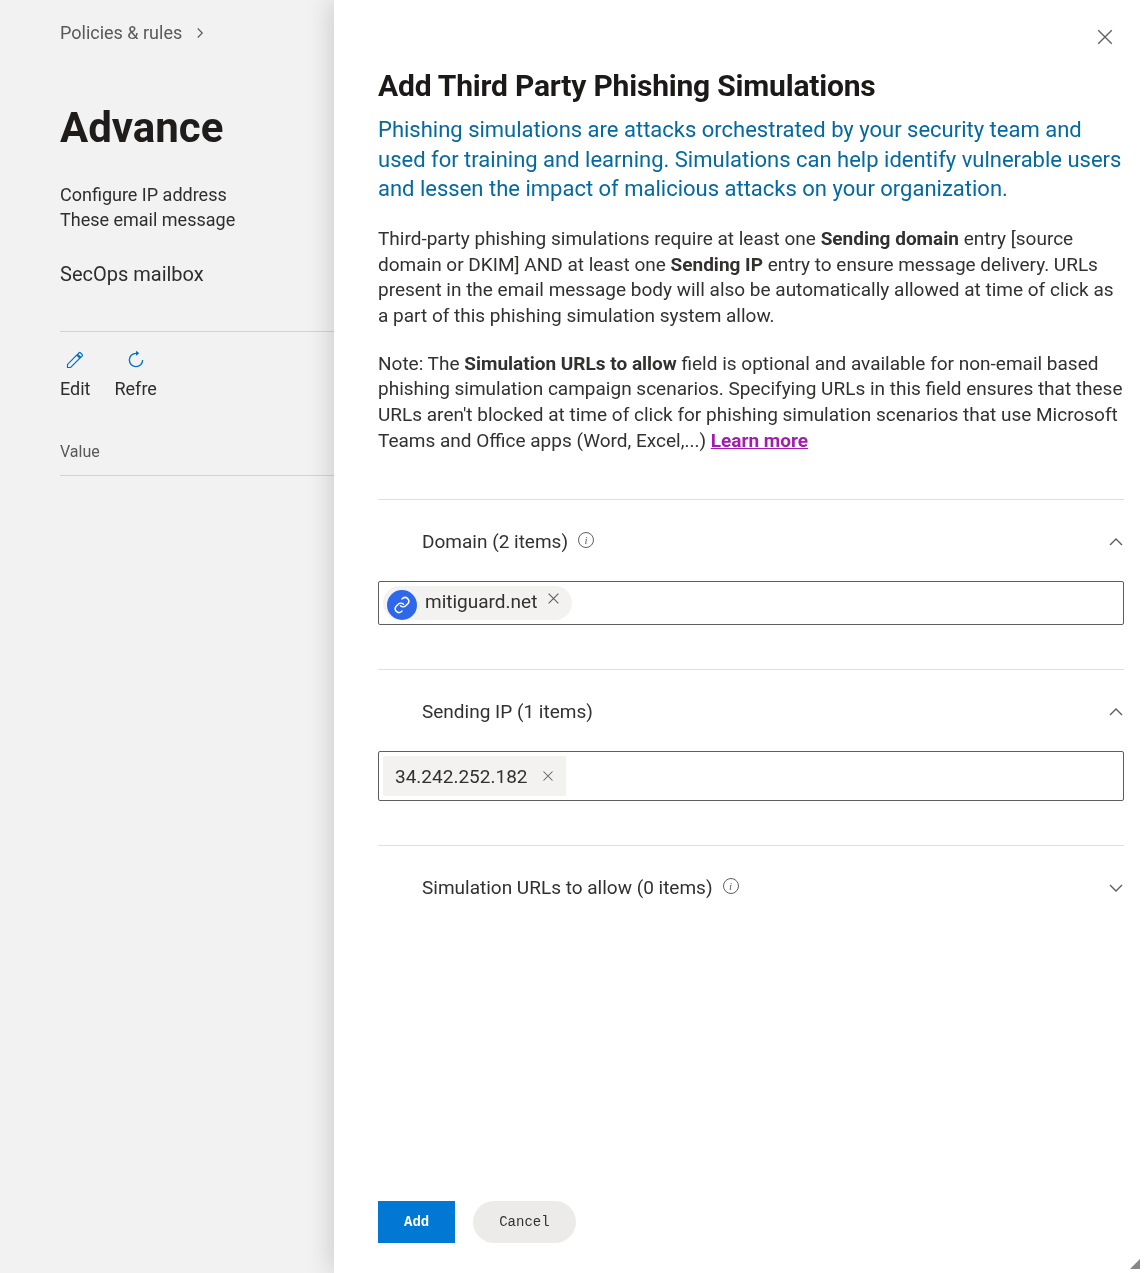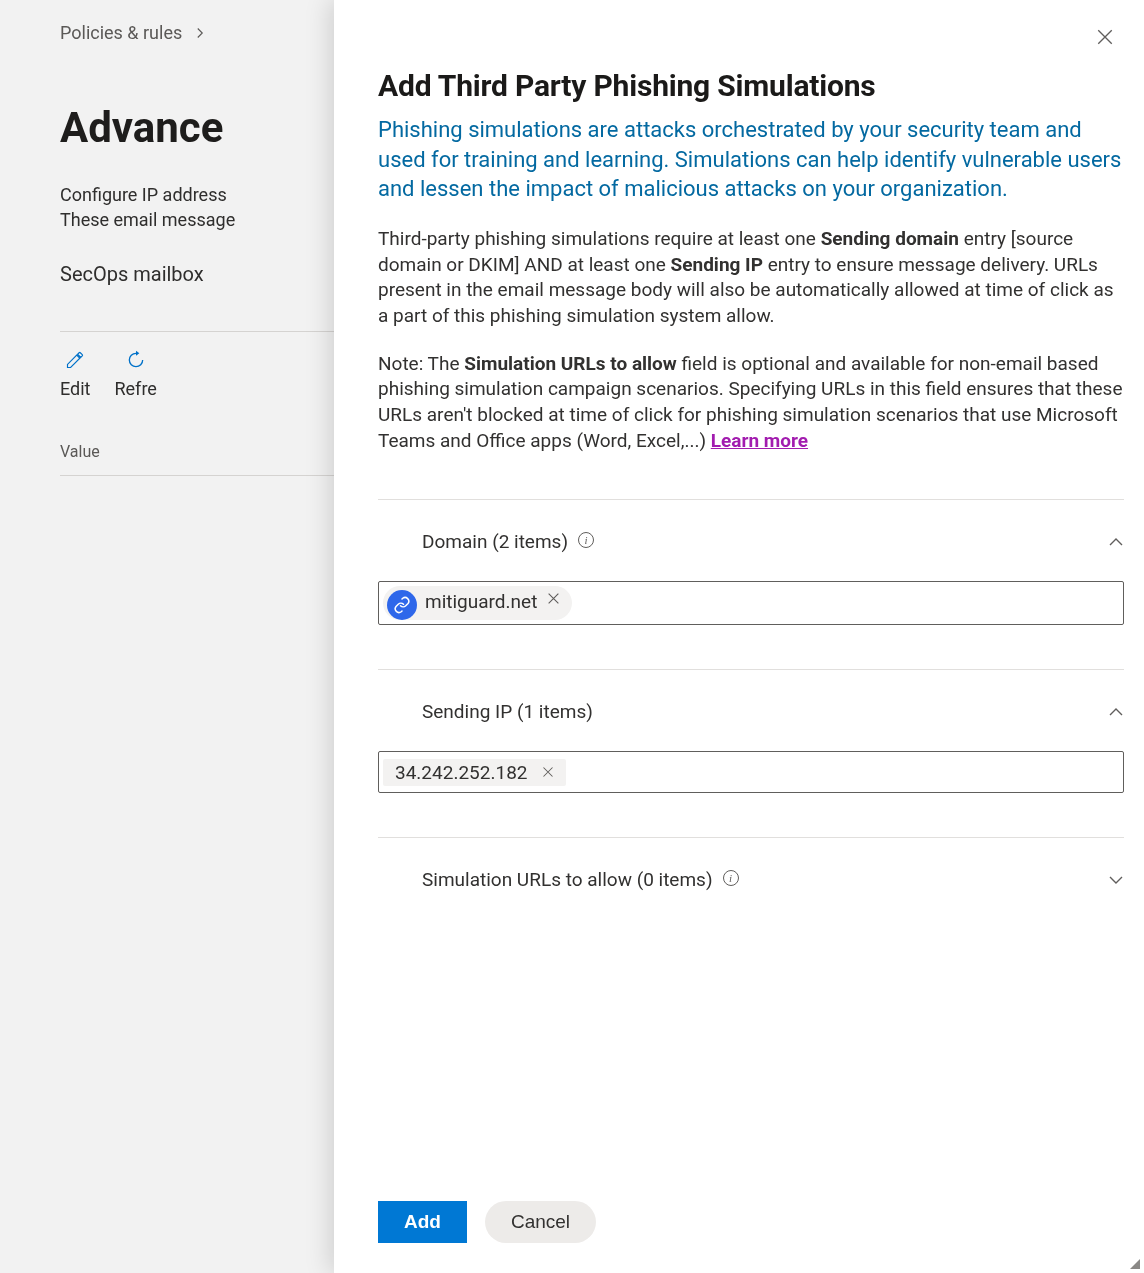--- a/index.html
+++ b/index.html
@@ -194,21 +194,21 @@
       gap: 8px;
       height: 34px;
     }
     .pill-simple {
       display: inline-flex;
       align-items: center;
       background: #f3f2f1;
       border-radius: 2px;
       padding: 6px 10px 6px 12px;
       gap: 12px;
-      height: 27px;
+      height: 40px;
     }
     .pill-icon {
       width: 30px;
       height: 30px;
       background: #2e67ea;
       border-radius: 50%;
       display: inline-flex;
       align-items: center;
       justify-content: center;
     }
@@ -224,25 +224,25 @@
     }
     .pill-remove svg { width: 13px; height: 13px; }
     .pill-remove-sm svg { width: 12px; height: 12px; }
     .section-gap { margin-top: 44px; border-top: 1px solid #e1dfdd; }
     .panel-footer {
       padding: 12px 44px 30px 44px;
       display: flex;
       gap: 18px;
     }
     .btn {
-      font-size: 19px;
+      font-size: 14px;
       padding: 8px 26px;
       border: none;
       cursor: pointer;
-      font-family: Liberation Sans, sans-serif;
+      font-family: Liberation Mono, monospace;
       min-height: 42px;
     }
     .btn-primary {
       background: #0078d4;
       color: #fff;
       font-weight: 600;
     }
     .btn-default {
       background: #edebe9;
       color: #323130;

